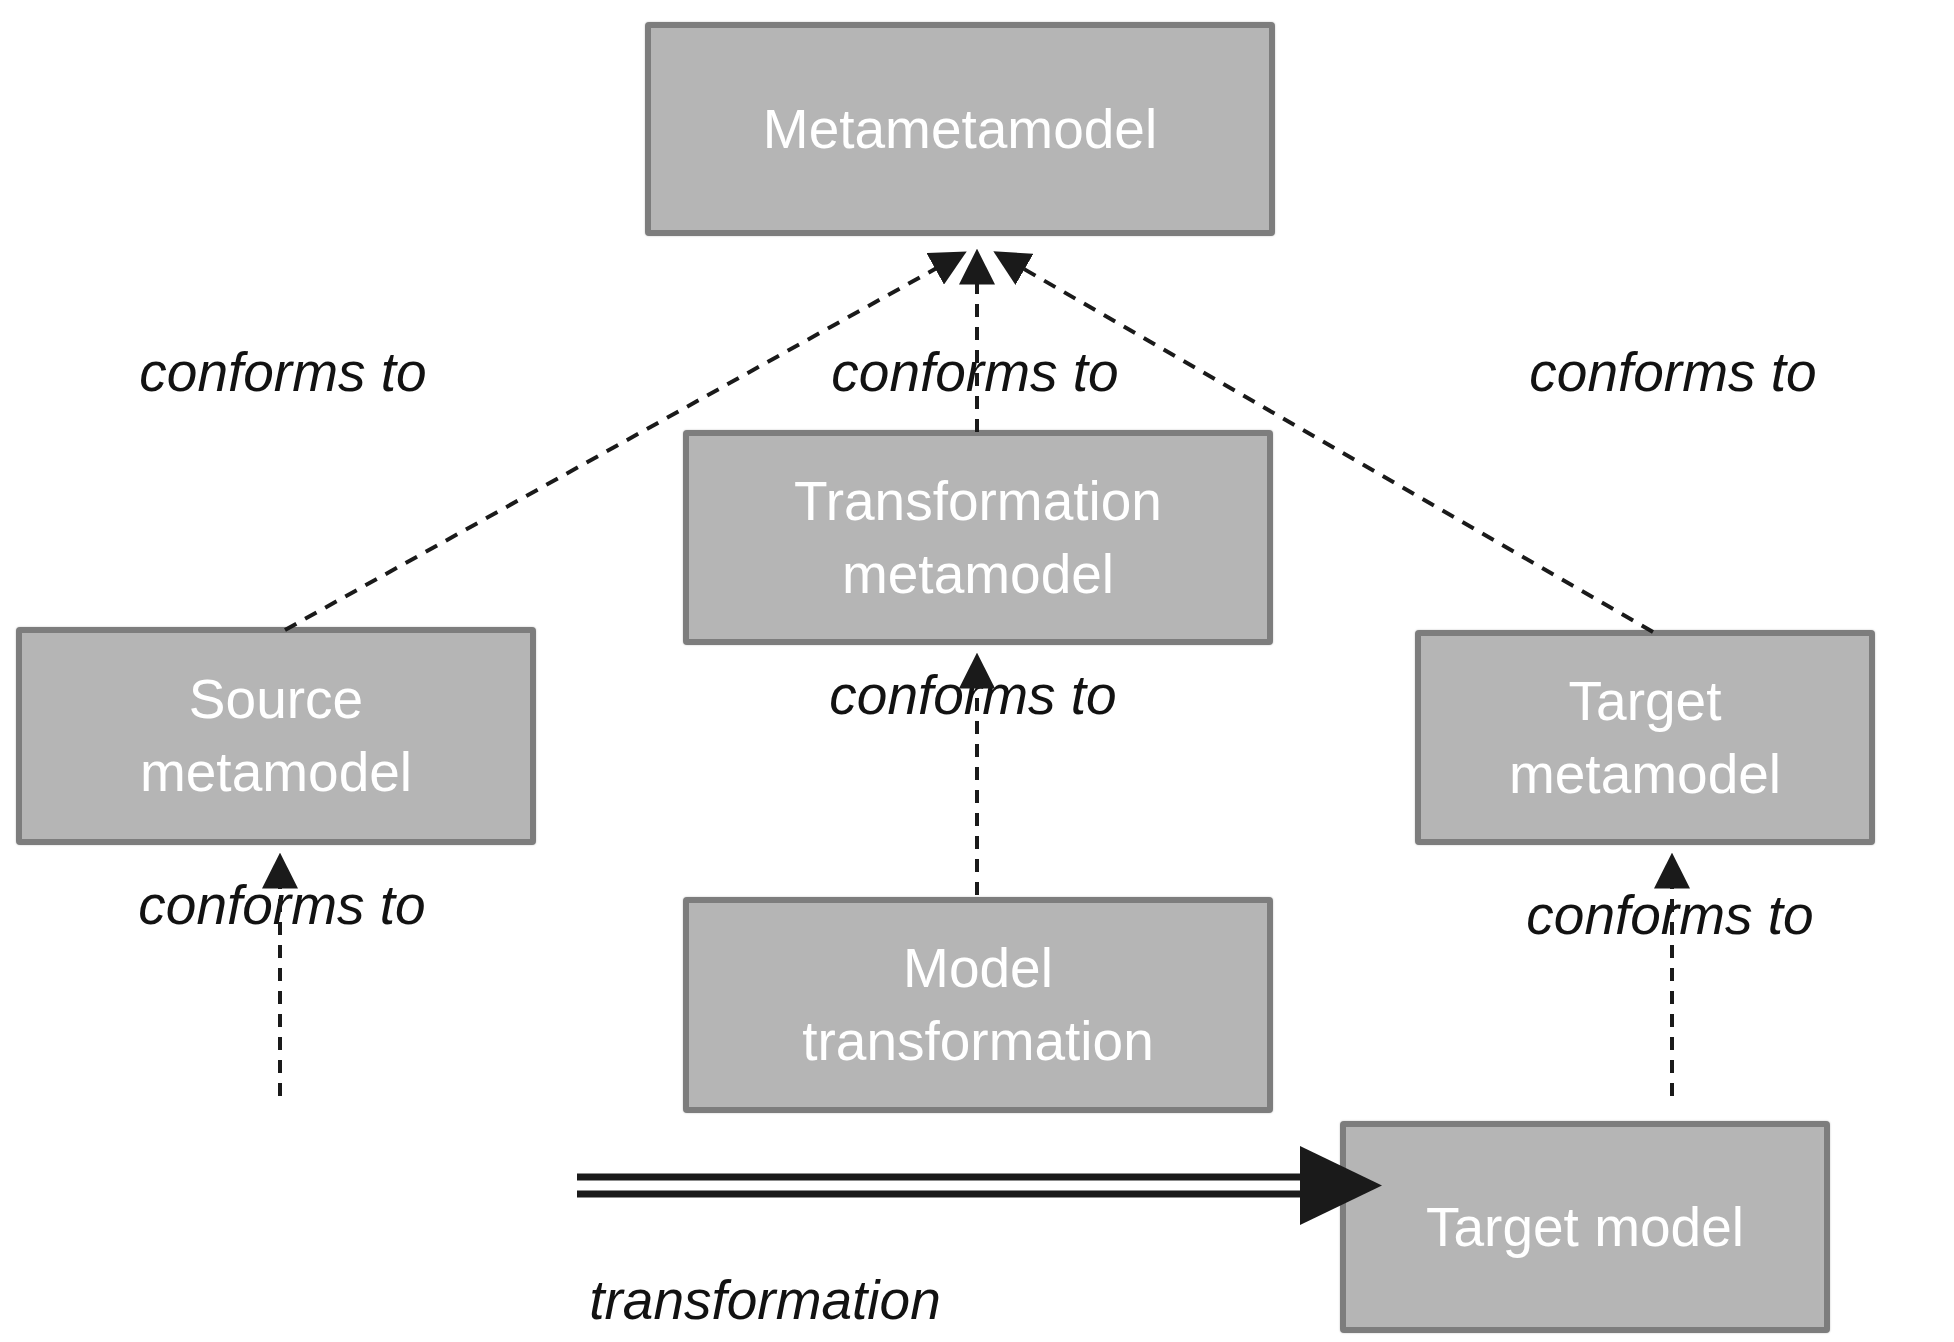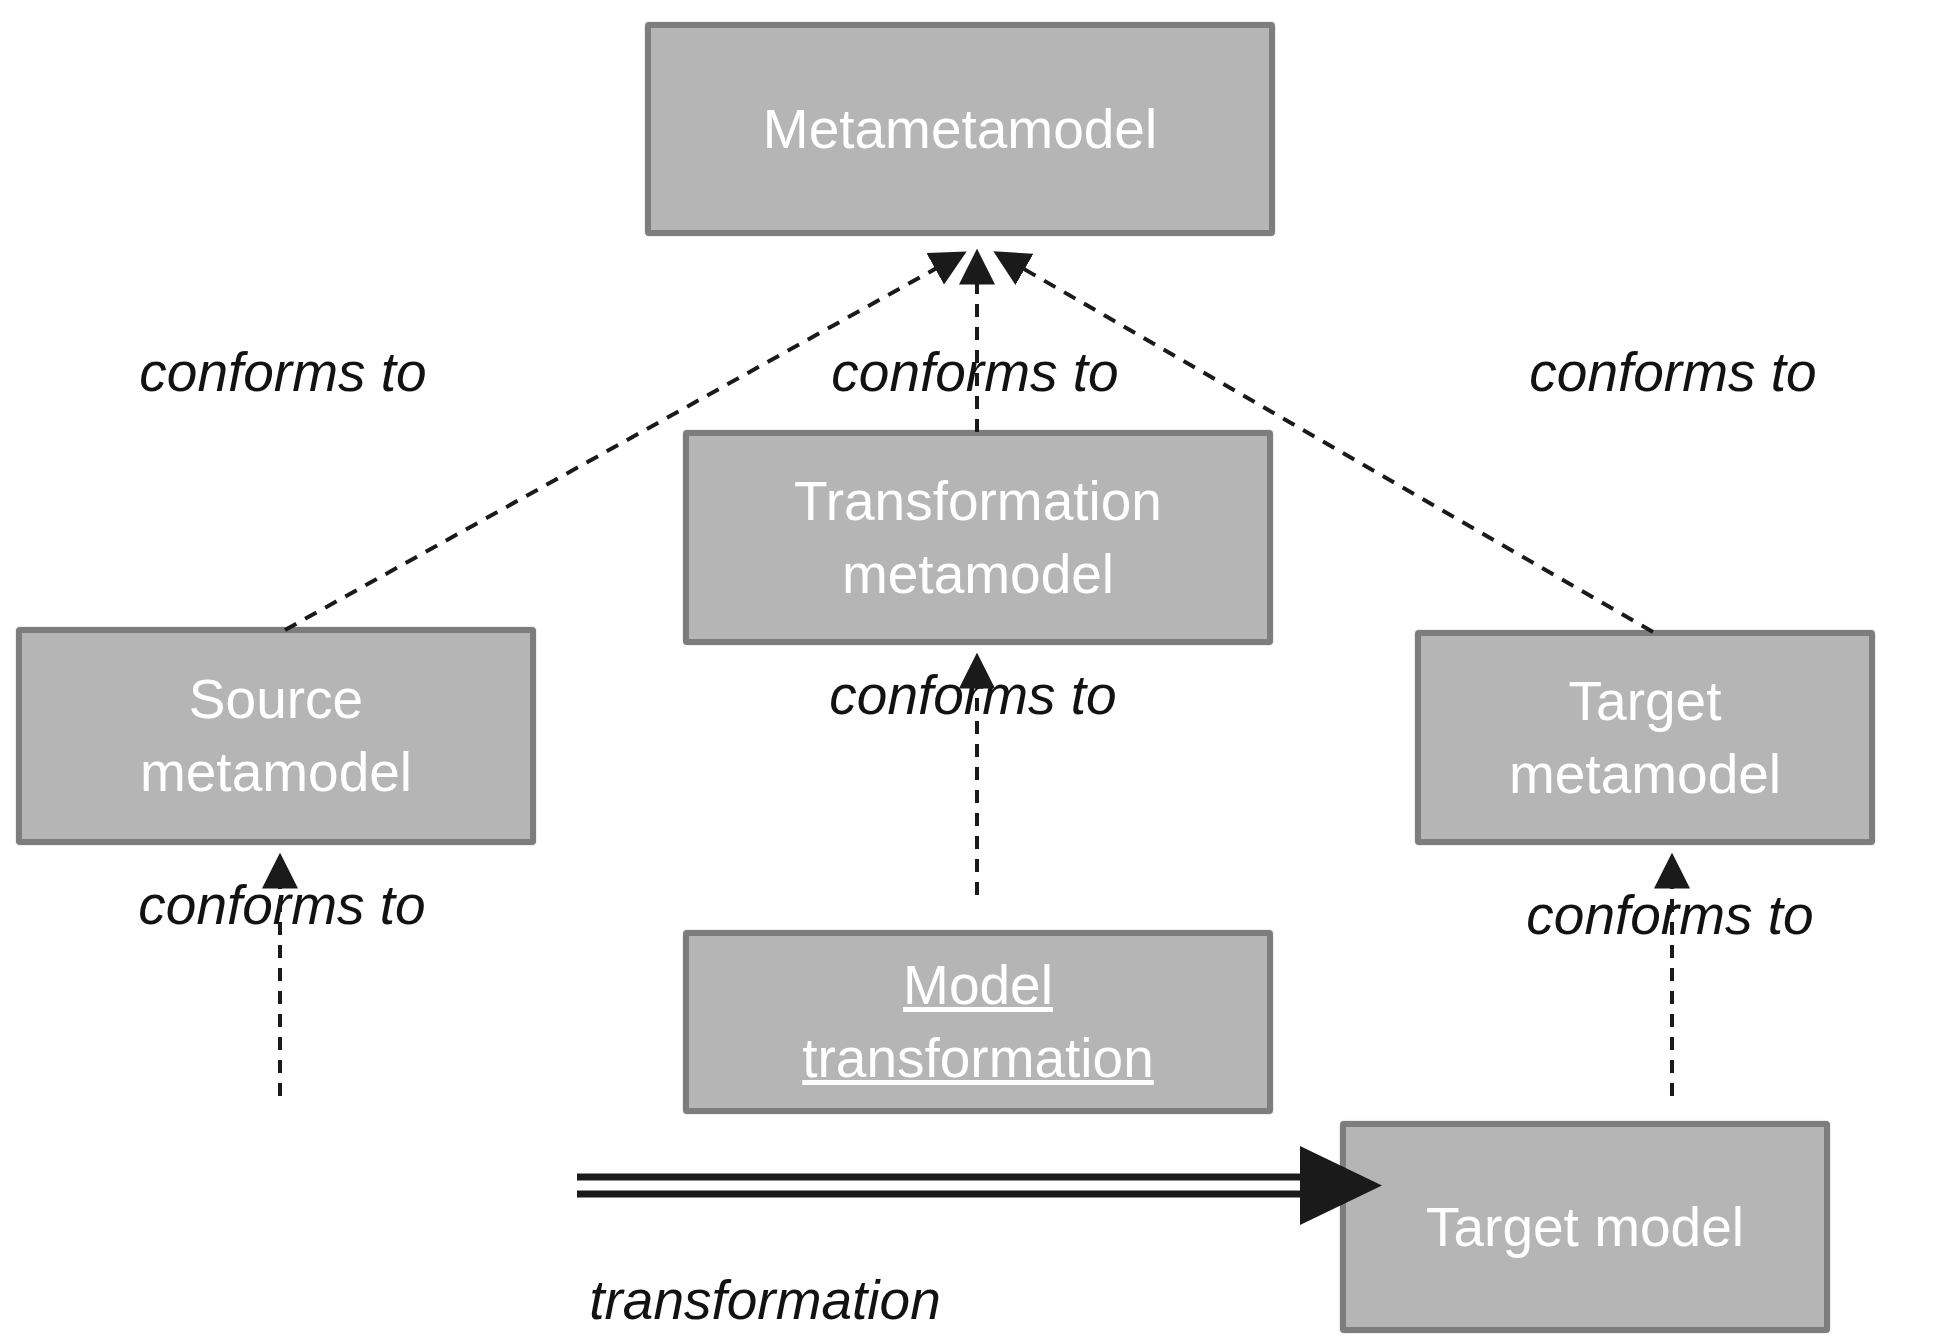--- a/index.html
+++ b/index.html
@@ -29,21 +29,21 @@
     font-size:55px;
     line-height:1.32;
     text-align:center;
     white-space:pre-line;
     box-shadow:0 0 2px rgba(0,0,0,.25);
   }
   #n-meta       {left:645px;  top:22px;   width:630px; height:214px;}
   #n-transmeta  {left:683px;  top:430px;  width:590px; height:215px;}
   #n-srcmeta    {left:16px;   top:627px;  width:520px; height:218px;}
   #n-tgtmeta    {left:1415px; top:630px;  width:460px; height:215px;}
-  #n-modeltrans {left:683px;  top:930px;  width:590px; height:184px;text-decoration:underline;}
+  #n-modeltrans {left:683px;  top:897px;  width:590px; height:216px;}
   #n-srcmodel   {left:22px;   top:1098px; width:520px; height:212px;}
   #n-tgtmodel   {left:1340px; top:1098px; width:490px; height:212px;margin-top:23px;}
 
   .edge-label{
     position:absolute;
     width:420px;
     text-align:center;
     color:var(--label-text);
     font-style:italic;
     font-weight:normal;

